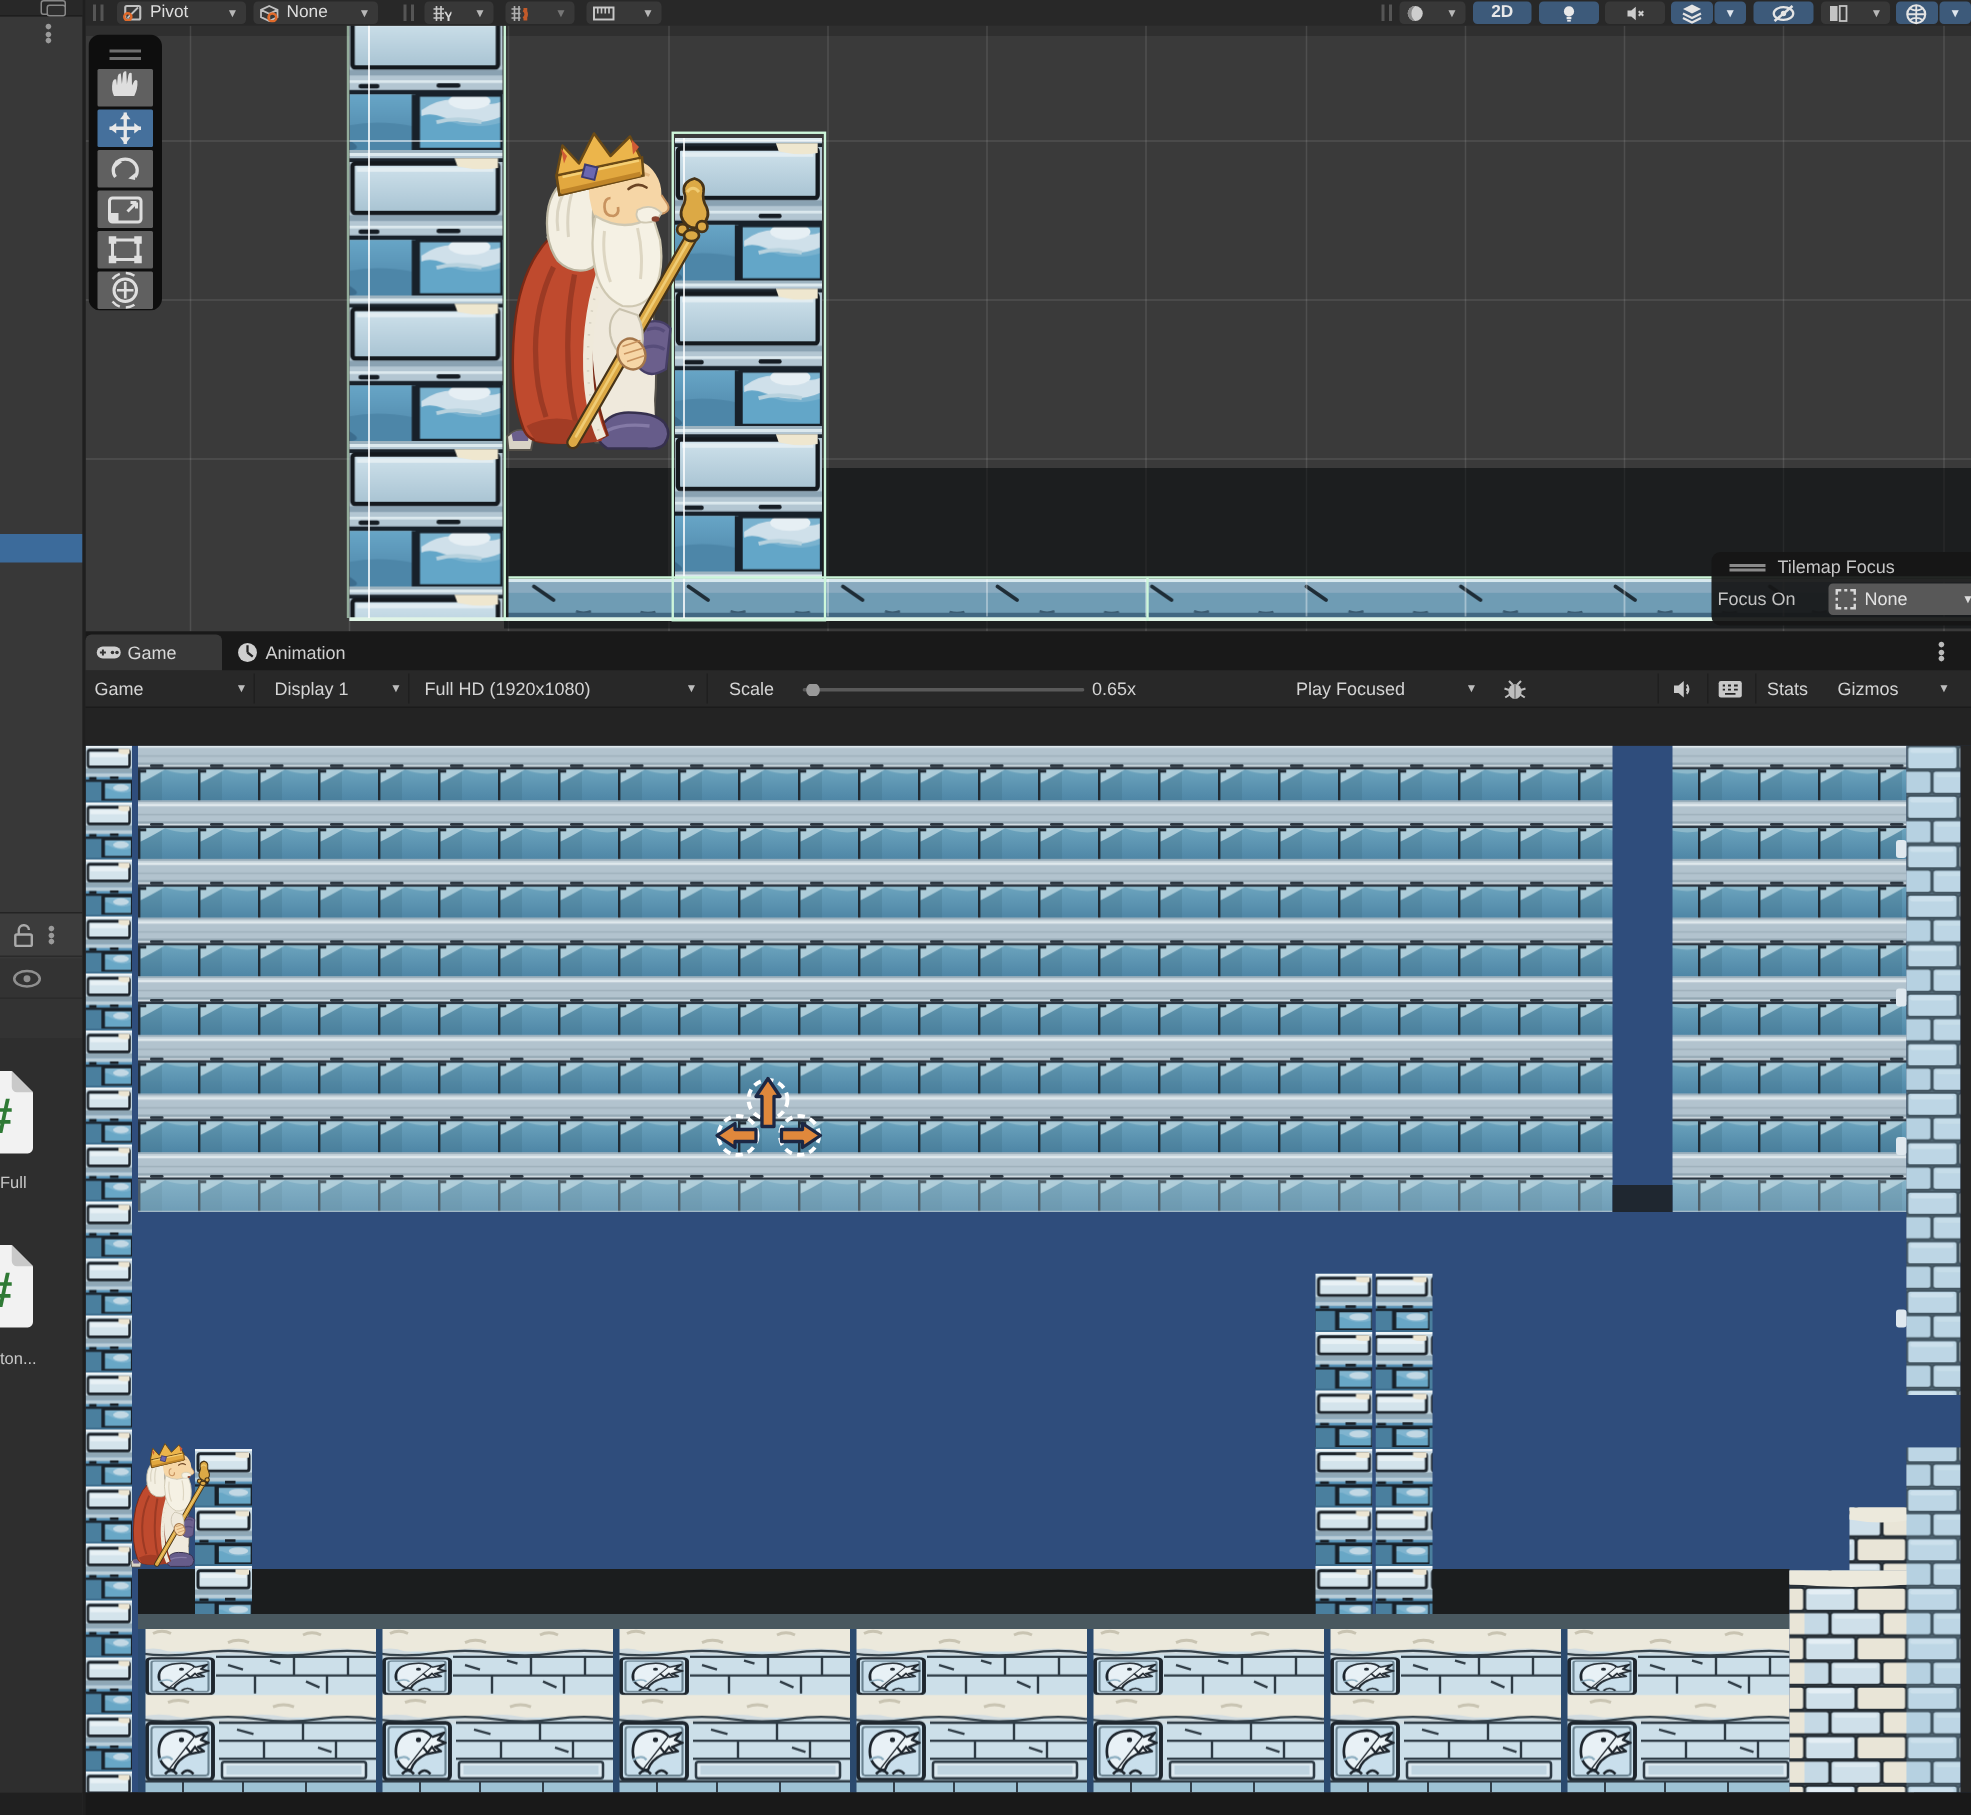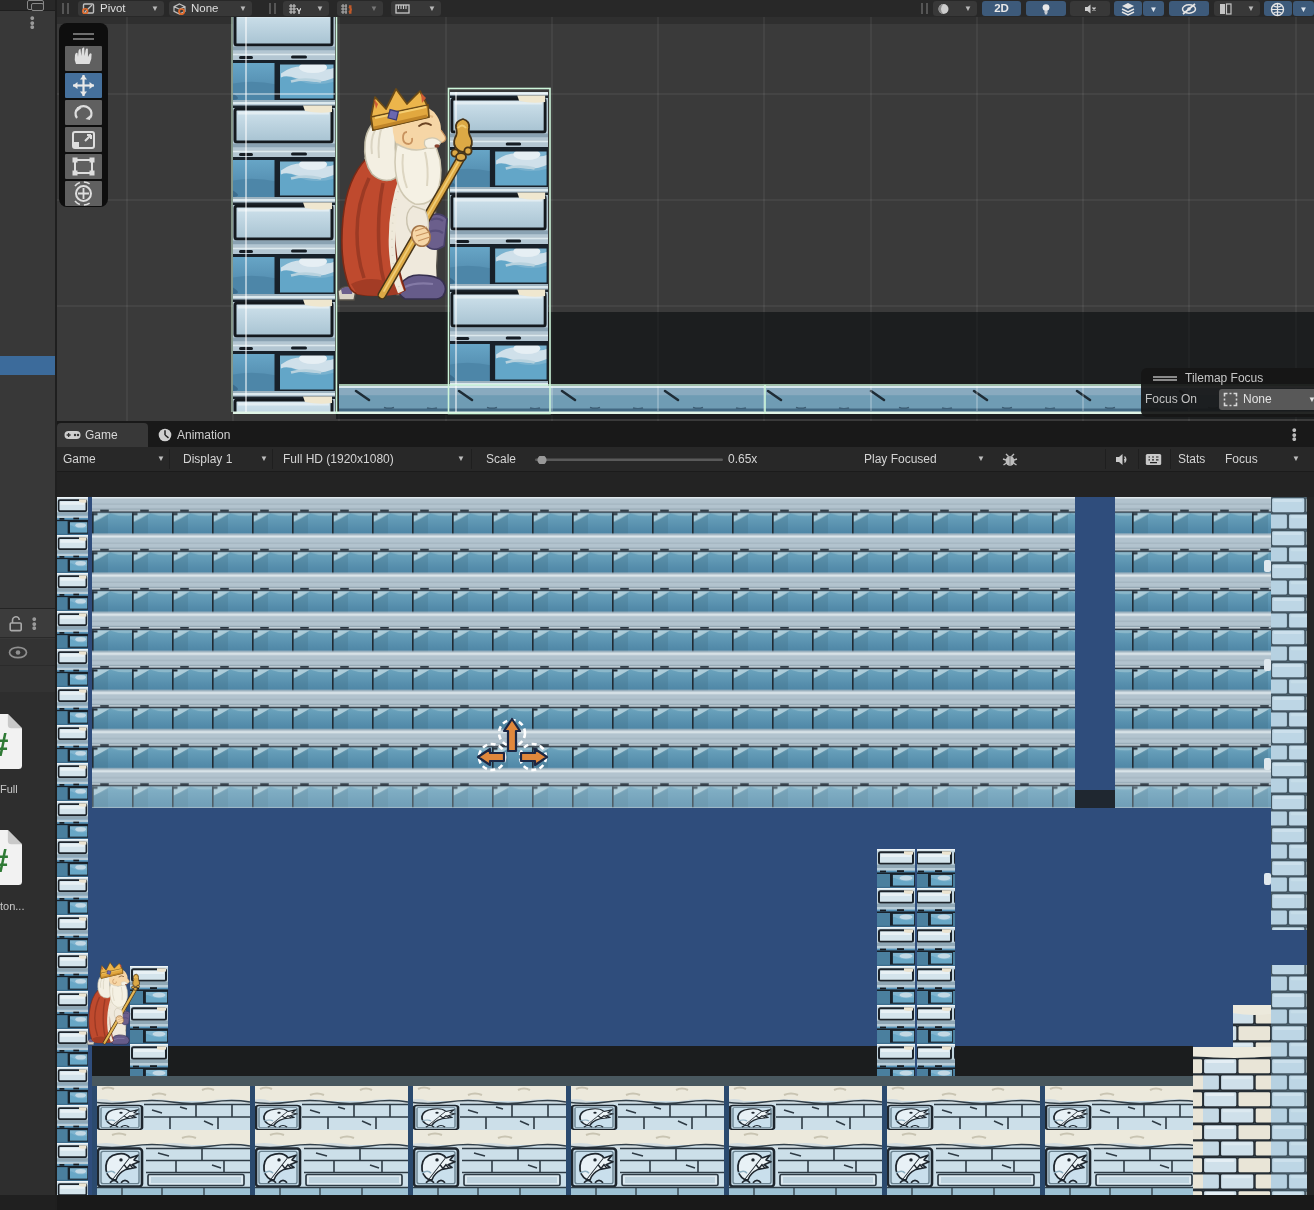--- a/index.html
+++ b/index.html
@@ -560,21 +560,21 @@
       <path d="M1 4 H4 L7.5 1 V12 L4 9 H1 Z" fill="#c9c9c9"></path>
       <path d="M9.5 3.5 A4.5 4.5 0 0 1 9.5 9.5 M9.5 5.8 A2 2 0 0 1 9.5 7.7" fill="none" stroke="#c9c9c9" stroke-width="1.3"></path>
     </svg>
     <div class="gsep" style="left:1081px;"></div>
     <svg class="abs" style="left:1088px;top:6px" width="17" height="13" viewBox="0 0 17 13">
       <rect x="0.8" y="1" width="15.4" height="11" rx="1.5" fill="#c9c9c9"></rect>
       <path d="M3.5 4 H5 M7 4 H9 M11 4 H13.5 M3.5 6.8 H5 M7 6.8 H9 M11 6.8 H13.5 M5 9.6 H12" stroke="#242424" stroke-width="1.2"></path>
     </svg>
     <div class="gsep" style="left:1113px;"></div>
     <div class="gdd" style="left:1121px;">Stats</div>
-    <div class="gdd" style="left:1168px;">Focus</div>
+    <div class="gdd" style="left:1168px;">Gizmos</div>
       <div class="darr" style="left:1235px;">▼</div>
   </div>
 
   <div class="abs" id="letterbox"></div>
   <div class="abs" id="gamebottom"></div>
 
   <svg class="abs" style="left:59px;top:23px" width="49" height="184" viewBox="0 0 49 184">
     <rect x="0" y="0" width="49" height="184" rx="8" fill="#0e0e0e"></rect>
     <path d="M14 11 H35 M14 16 H35" stroke="#6e6e6e" stroke-width="2"></path>
     <g>

